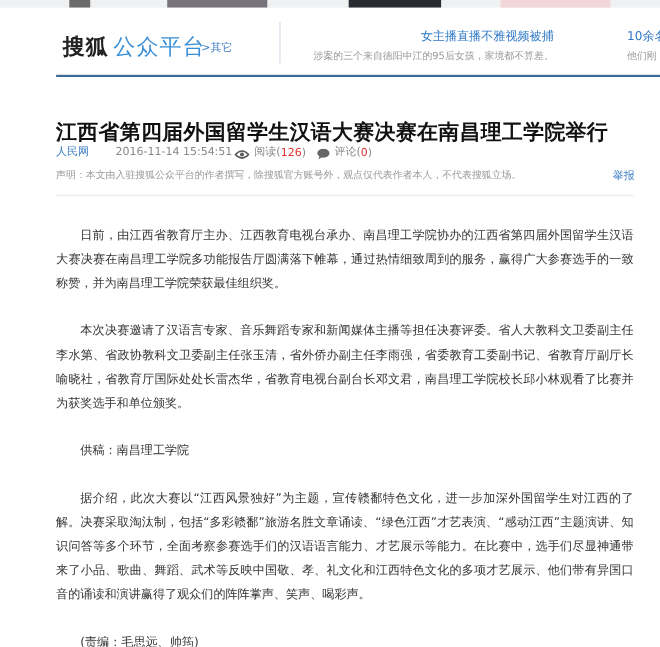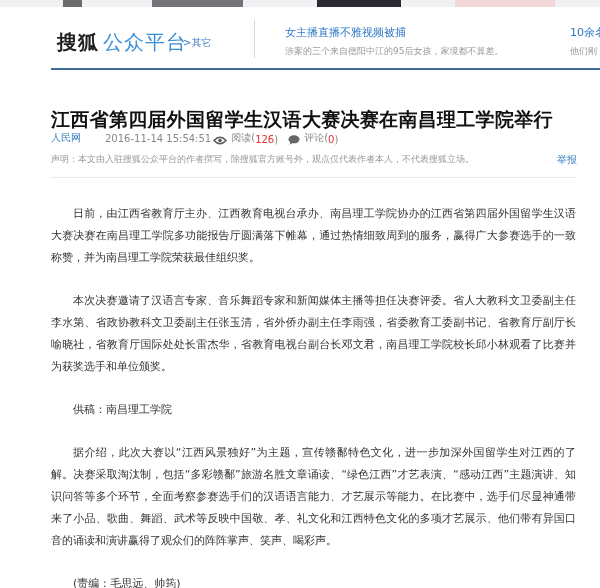--- a/index.html
+++ b/index.html
@@ -8,21 +8,21 @@
     font-family:"DejaVu Sans","Liberation Sans",sans-serif; position:relative;
   }
   .top-strip { position:absolute; left:0; top:0; width:600px; height:7px; background:#f0f1f3; overflow:hidden; }
   .thumb { position:absolute; top:0; height:7px; }
   .header { position:absolute; left:0; top:7px; width:599px; height:62px; }
   .logo { position:absolute; left:57px; top:22px; font-size:20px; font-weight:bold; letter-spacing:1px; white-space:nowrap; }
   .logo .sohu { color:#222; font-family:"DejaVu Serif","Liberation Serif",serif; }
   .logo .platform { color:#3a8fd6; font-weight:normal; margin-left:4px; }
   .other-link { position:absolute; left:183px; top:29px; font-size:10px; color:#3a7cc2; text-decoration:none; }
   .vdiv { position:absolute; left:254px; top:13px; width:1px; height:38px; background:#cfdbe8; }
-  .news1 { position:absolute; left:285px; top:18px; }
+  .news1 { position:absolute; left:285px; top:18px;text-align:right; }
   .news2 { position:absolute; left:570px; top:18px; }
   .news-title { font-size:11px; color:#2e78c6; white-space:nowrap; display:block; text-decoration:none; }
   .news-desc { font-size:9px; color:#999; white-space:nowrap; display:block; margin-top:5px; }
   .blue-rule { position:absolute; left:51px; top:68px; width:549px; height:2px; background:#3d6b98; }
   .title { position:absolute; left:51px; top:94px; font-size:19px; font-weight:bold; color:#111; white-space:nowrap; letter-spacing:0.3px;text-align:center; }
   .meta { position:absolute; left:51px; top:131px; font-size:10px; color:#888; white-space:nowrap; display:flex; align-items:center; }
   .meta .source { color:#3a7cc2; margin-right:24px; text-decoration:none; }
   .meta .date { margin-right:2px; }
   .meta .ico { display:inline-block; margin-right:4px; }
   .meta .cnt { color:#e0312f; }

